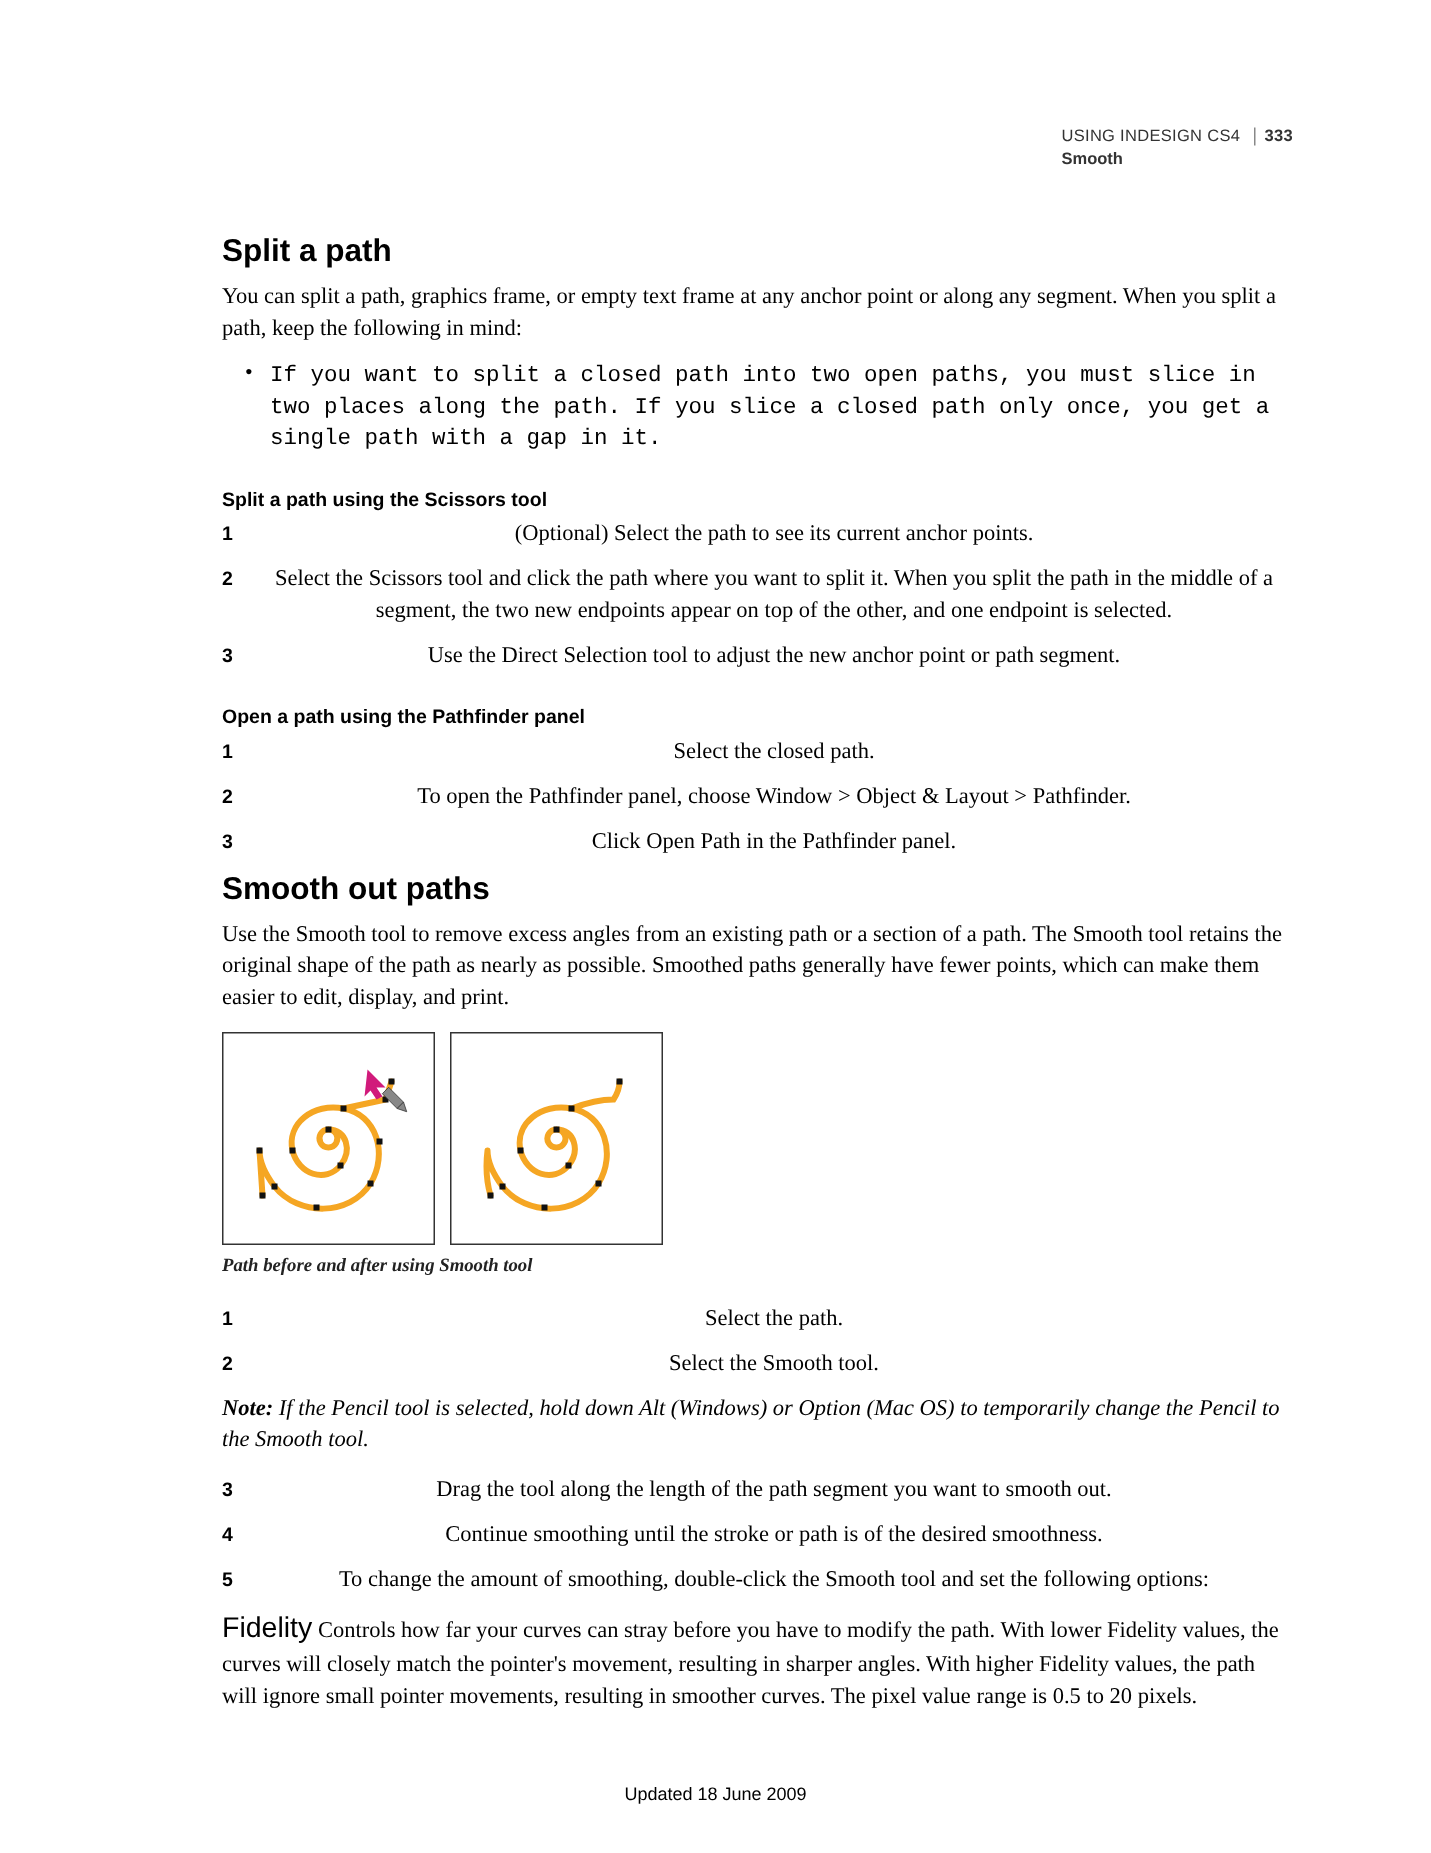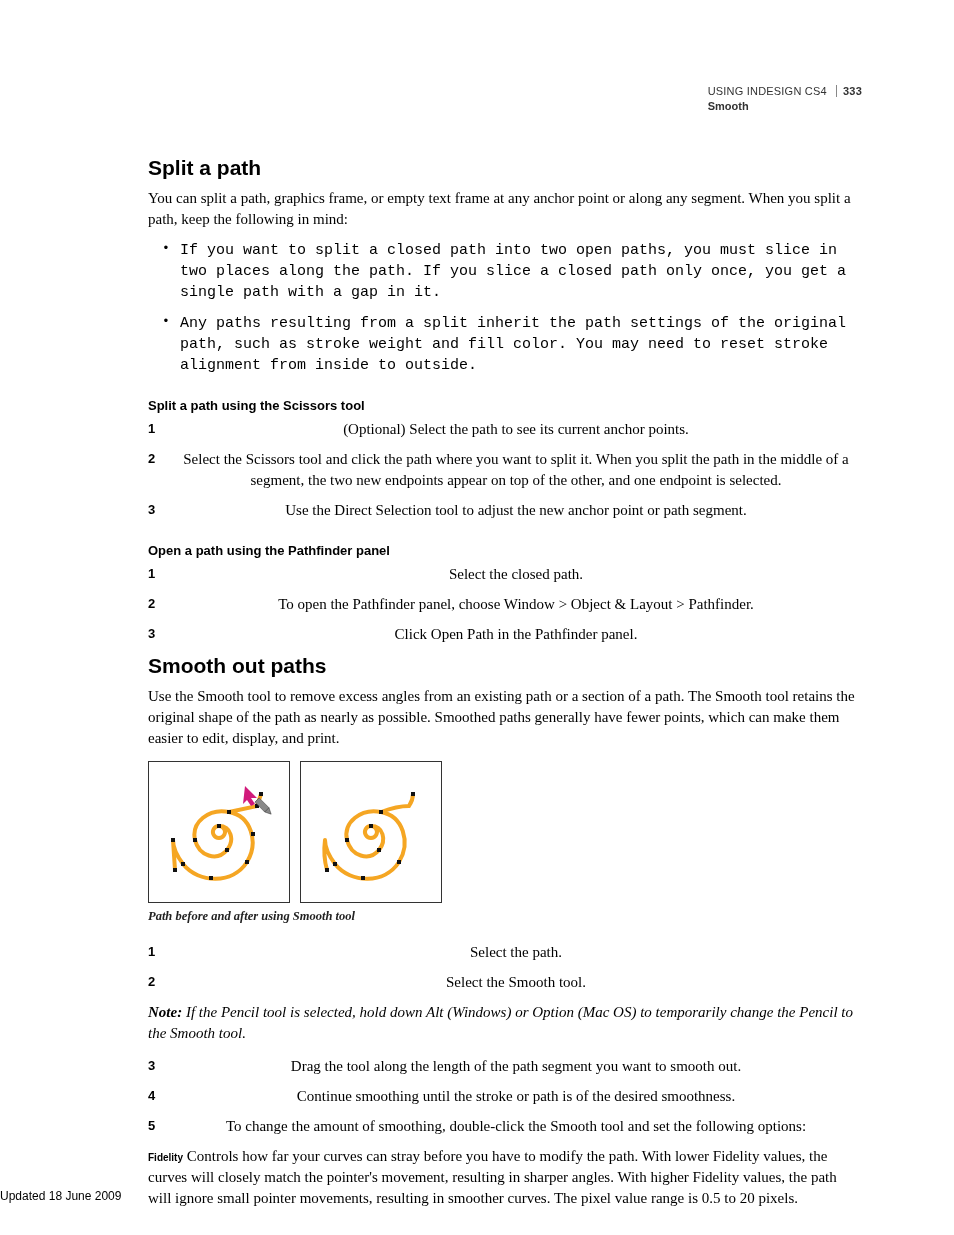--- a/index.html
+++ b/index.html
@@ -95,21 +95,21 @@
     font-weight: 700;
     font-size: 13px;
   }
   .note {
     font-style: italic;
     font-size: 15px;
     line-height: 1.4;
     margin: 6px 0 12px 0;
   }
   .note .notelabel { font-weight: 700; }
-  .deflabel { font-weight: 700; font-family: "Myriad Pro", "Segoe UI", Arial, sans-serif; font-size: 10px; margin-top: 24px; }
+  .deflabel { font-weight: 400; font-family: "Myriad Pro", "Segoe UI", Arial, sans-serif; font-size: 19px; margin-top: 24px; }
   .figrow {
     display: flex;
     gap: 10px;
     margin: 12px 0 6px 0;
   }
   .figbox {
     width: 140px;
     height: 140px;
     border: 1px solid #333;
     background: #fff;
@@ -122,21 +122,21 @@
     font-size: 12.5px;
     color: #222;
     margin: 4px 0 18px 0;
     font-weight: bold;
   }
   .footer {
     position: absolute;
     bottom: 32px;
     left: 0;
     width: 100%;
-    text-align: left;
+    text-align: center;
     font-family: Arial, sans-serif;
     font-size: 12px;
     color: #000;
   }
   .spiral-svg .spiral-stroke { stroke: #f5a623; stroke-width: 4; fill: none; stroke-linecap: round; }
   .spiral-svg .anchor { fill: #111; }
   .spiral-svg .cursor-arrow { fill: #d11a7b; }
   .spiral-svg .pencil { fill: #888; stroke: #333; stroke-width: 0.5; }
 </style>
 </head>
@@ -152,21 +152,20 @@
     <div class="line2">Smooth</div>
   </div>
 
   <div class="content">
 
     <h2>Split a path</h2>
     <p class="body">You can split a path, graphics frame, or empty text frame at any anchor point or along any segment. When you split a path, keep the following in mind:</p>
 
     <ul class="bullets">
       <li>If you want to split a closed path into two open paths, you must slice in two places along the path. If you slice a closed path only once, you get a single path with a gap in it.</li>
-      <li>Any paths resulting from a split inherit the path settings of the original path, such as stroke weight and fill color. You may need to reset stroke alignment from inside to outside.</li>
     </ul>
 
     <h3>Split a path using the Scissors tool</h3>
     <ol class="steps">
       <li>(Optional) Select the path to see its current anchor points.</li>
       <li>Select the Scissors tool and click the path where you want to split it. When you split the path in the middle of a segment, the two new endpoints appear on top of the other, and one endpoint is selected.</li>
       <li>Use the Direct Selection tool to adjust the new anchor point or path segment.</li>
     </ol>
 
     <h3>Open a path using the Pathfinder panel</h3>

